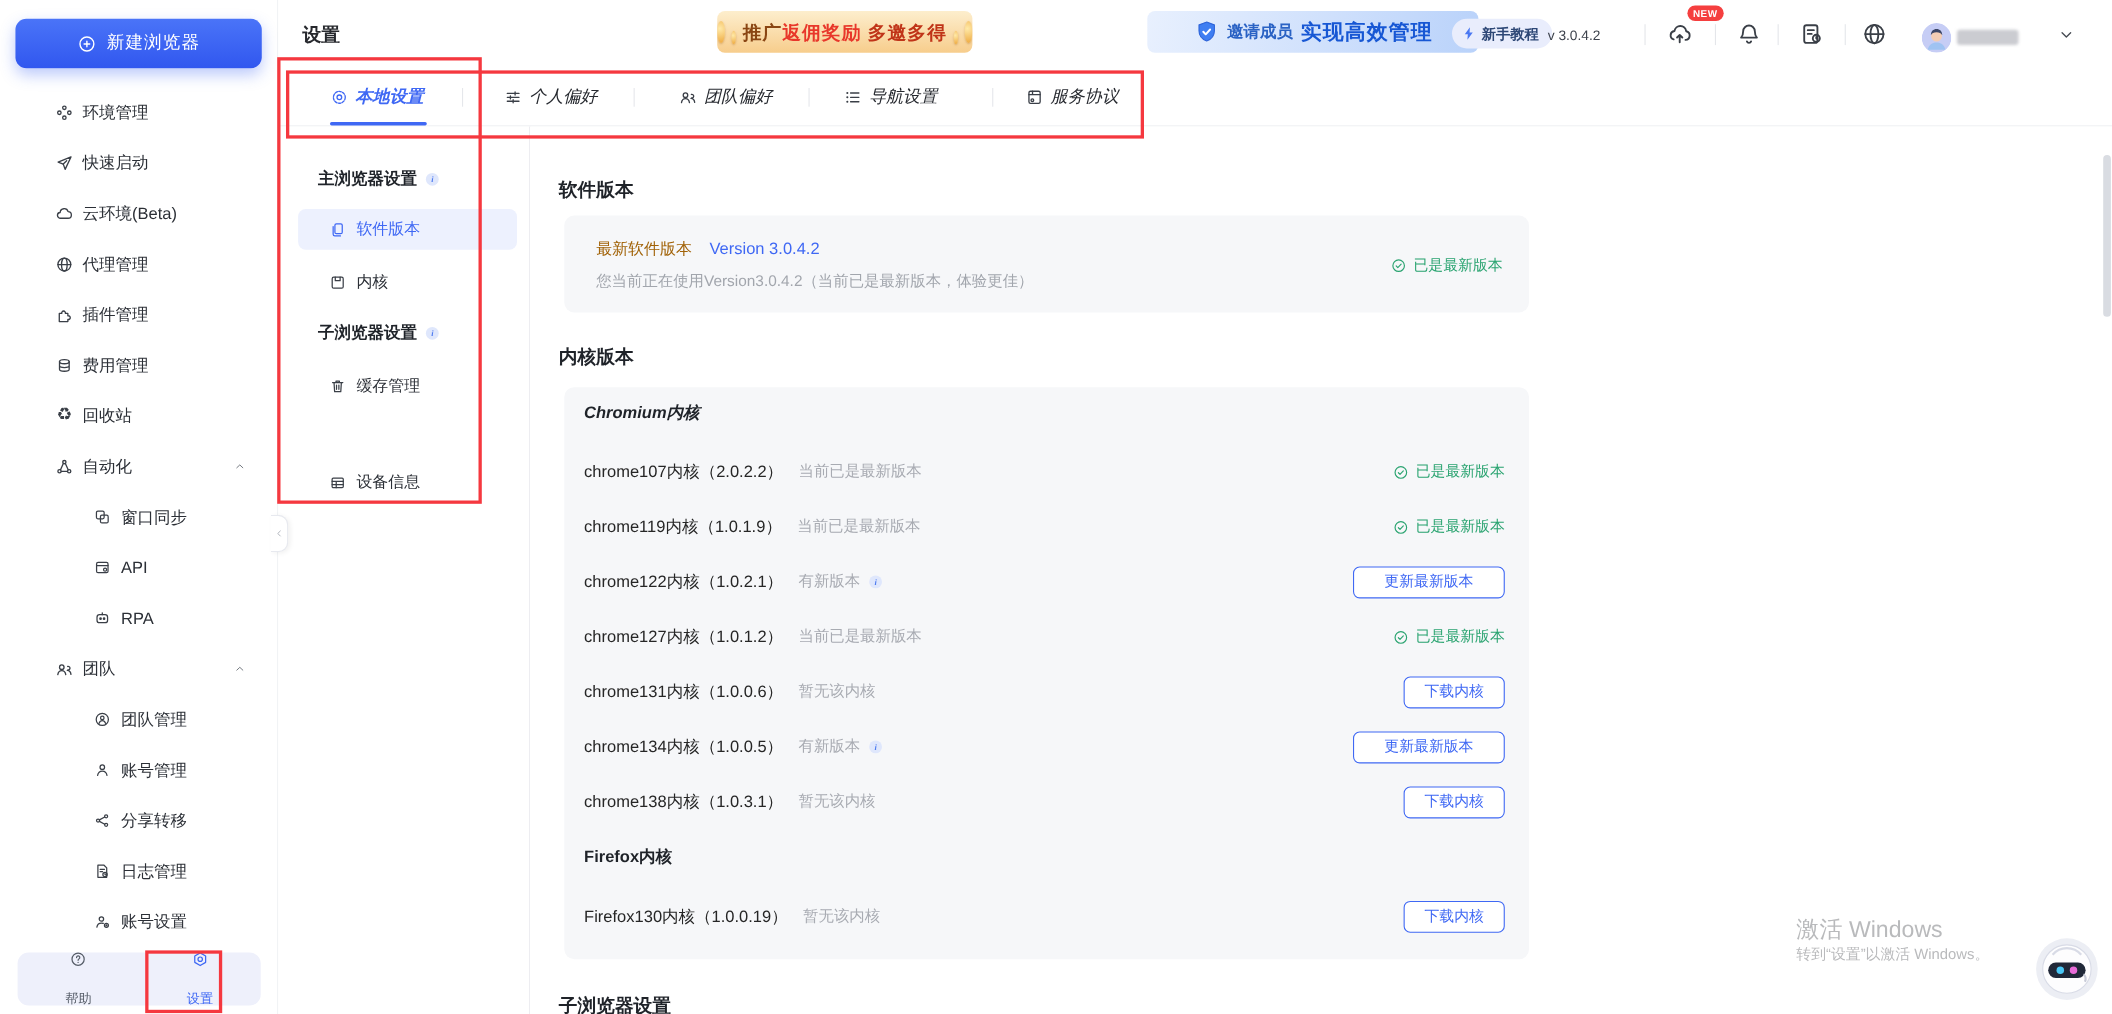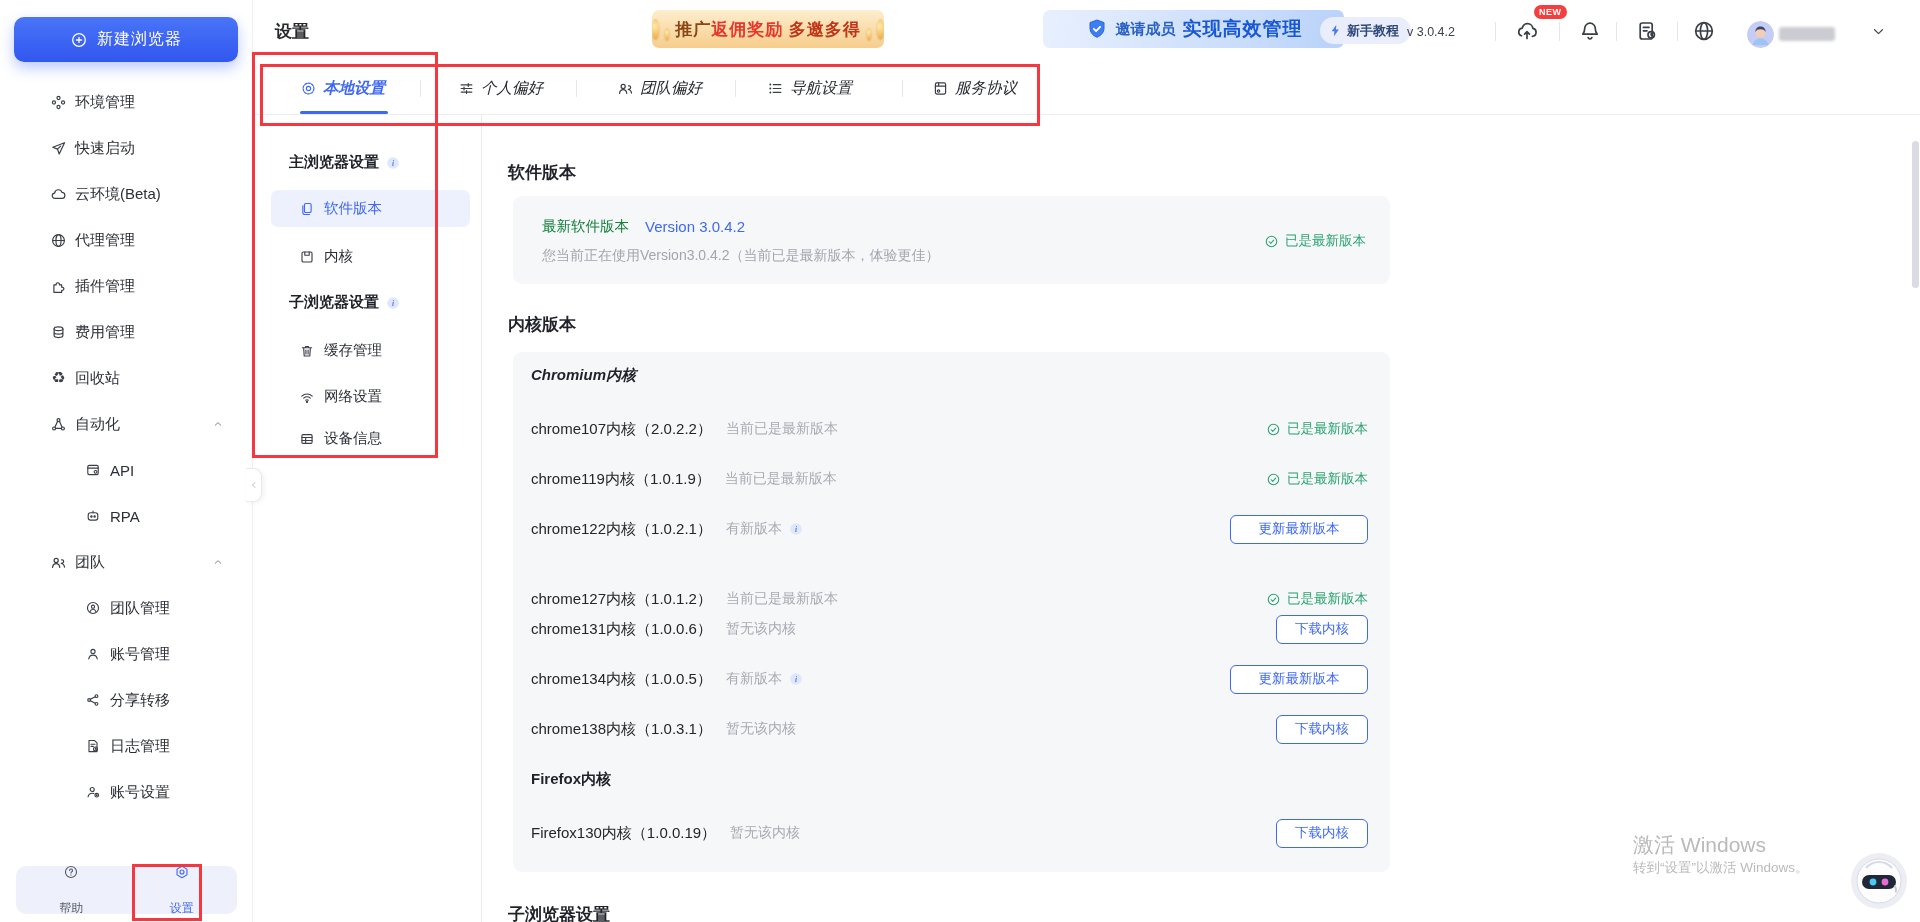--- a/index.html
+++ b/index.html
@@ -73,21 +73,21 @@
   .snav-item .icon{width:16px;height:16px;color:#3a3f47;}
   .snav-item.active{background:#edf1fe;color:#3f68f4;}
   .snav-item.active .icon{color:#3f68f4;}
   .info-dot{width:14px;height:14px;}
 
   
   .main{position:absolute;left:482px;top:115px;right:0;bottom:0;background:#fff;}
   .section-heading{position:absolute;left:26px;font-size:17px;font-weight:bold;color:#1f2329;}
   .card{position:absolute;left:31px;width:877px;background:#f6f7f9;border-radius:9px;}
   .sw-line1{position:absolute;left:29px;top:21px;display:flex;align-items:center;}
-  .sw-label{font-size:14.5px;color:#15803d;}
+  .sw-label{font-size:14.5px;color:#a16207;}
   .sw-version-link{font-size:15px;color:#3f68f4;margin-left:16px;cursor:pointer;}
   .sw-line2{position:absolute;left:29px;top:51px;font-size:14px;color:#a2a6ad;}
   .badge{display:flex;align-items:center;gap:6px;color:#2ba471;font-size:13.5px;white-space:nowrap;}
   .badge .icon{width:15px;height:15px;}
   .card .badge.abs-badge{position:absolute;right:24px;top:36px;}
   .kgroup-heading{position:absolute;left:18px;font-size:15px;font-weight:bold;color:#1f2329;}
   .krow{position:absolute;left:18px;right:22px;height:30px;display:flex;align-items:center;}
   .krow .kname{font-size:15px;color:#262626;}
   .krow .kstatus{font-size:14px;color:#a8abb2;margin-left:14px;}
   .krow .info-dot{margin-left:7px;}
@@ -191,20 +191,29 @@
           <span>自动化</span>
           <span class="icon caret">
             <svg viewBox="0 0 24 24" fill="none" stroke="currentColor" stroke-width="1.7" stroke-linecap="round" stroke-linejoin="round">
               <path d="M6.5 14.5L12 9.3l5.5 5.2"></path>
             </svg>
           </span>
         </div>
         <div class="nav-item sub">
           <span class="icon">
             <svg viewBox="0 0 24 24" fill="none" stroke="currentColor" stroke-width="1.7" stroke-linecap="round" stroke-linejoin="round">
+              <rect x="4" y="4" width="10.5" height="10.5" rx="2"></rect>
+              <rect x="9.5" y="9.5" width="10.5" height="10.5" rx="2"></rect>
+            </svg>
+          </span>
+          <span>窗口同步</span>
+        </div>
+        <div class="nav-item sub">
+          <span class="icon">
+            <svg viewBox="0 0 24 24" fill="none" stroke="currentColor" stroke-width="1.7" stroke-linecap="round" stroke-linejoin="round">
               <rect x="4.2" y="5" width="15.6" height="14" rx="2"></rect>
               <path d="M4.2 9.2h15.6"></path>
               <circle cx="15.8" cy="14.8" r="2.1"></circle>
             </svg>
           </span>
           <span>API</span>
         </div>
         <div class="nav-item sub">
           <span class="icon">
             <svg viewBox="0 0 24 24" fill="none" stroke="currentColor" stroke-width="1.7" stroke-linecap="round" stroke-linejoin="round">
@@ -485,29 +494,20 @@
           </svg>
         </span>
       </div>
       <div class="snav-item" style="top: 217px;">
         <span class="icon">
           <svg viewBox="0 0 24 24" fill="none" stroke="currentColor" stroke-width="1.7" stroke-linecap="round" stroke-linejoin="round">
             <path d="M5 7.2h14M9.7 7.2V5.2h4.6v2M7 7.2l.8 12.3h8.4L17 7.2M10.4 10.6v5.8M13.6 10.6v5.8"></path>
           </svg>
         </span>
         <span>缓存管理</span>
-      </div>
-      <div class="snav-item" style="top: 263px;">
-        <span class="icon">
-          <svg viewBox="0 0 24 24" fill="none" stroke="currentColor" stroke-width="1.7" stroke-linecap="round" stroke-linejoin="round">
-            <path d="M4.2 10.6a11.4 11.4 0 0 1 15.6 0M7.1 13.8a7.2 7.2 0 0 1 9.8 0M10 16.9a3.4 3.4 0 0 1 4 0"></path>
-            <circle cx="12" cy="19.2" r=".9" fill="currentColor"></circle>
-          </svg>
-        </span>
-        <span>网络设置</span>
       </div>
       <div class="snav-item" style="top: 305px;">
         <span class="icon">
           <svg viewBox="0 0 24 24" fill="none" stroke="currentColor" stroke-width="1.7" stroke-linecap="round" stroke-linejoin="round">
             <rect x="4.4" y="5.4" width="15.2" height="13.2" rx="1.6"></rect>
             <path d="M4.4 9.8h15.2M4.4 14.2h15.2M10 9.8v8.8"></path>
           </svg>
         </span>
         <span>设备信息</span>
       </div>
@@ -567,21 +567,21 @@
           <span class="kname">chrome122内核（1.0.2.1）</span>
           <span class="kstatus">有新版本</span>
           <span class="icon info-dot">
             <svg viewBox="0 0 24 24">
               <circle cx="12" cy="12" r="10" fill="#dfe7fc"></circle>
               <text x="12" y="17" text-anchor="middle" font-size="13" font-style="italic" font-weight="bold" fill="#4c7af0" font-family="Liberation Serif,serif">i</text>
             </svg>
           </span>
           <button class="btn action update">更新最新版本</button>
         </div>
-        <div class="krow" style="top: 212px; margin-top: 20px;">
+        <div class="krow" style="top: 212px;">
           <span class="kname">chrome127内核（1.0.1.2）</span>
           <span class="kstatus">当前已是最新版本</span>
           <div class="badge action">
             <span class="icon">
               <svg viewBox="0 0 24 24" fill="none" stroke="currentColor" stroke-width="1.7" stroke-linecap="round" stroke-linejoin="round">
                 <circle cx="12" cy="12" r="8.4"></circle>
                 <path d="M8.4 12.4l2.4 2.5 4.8-5.1"></path>
               </svg>
             </span>
             <span>已是最新版本</span>

